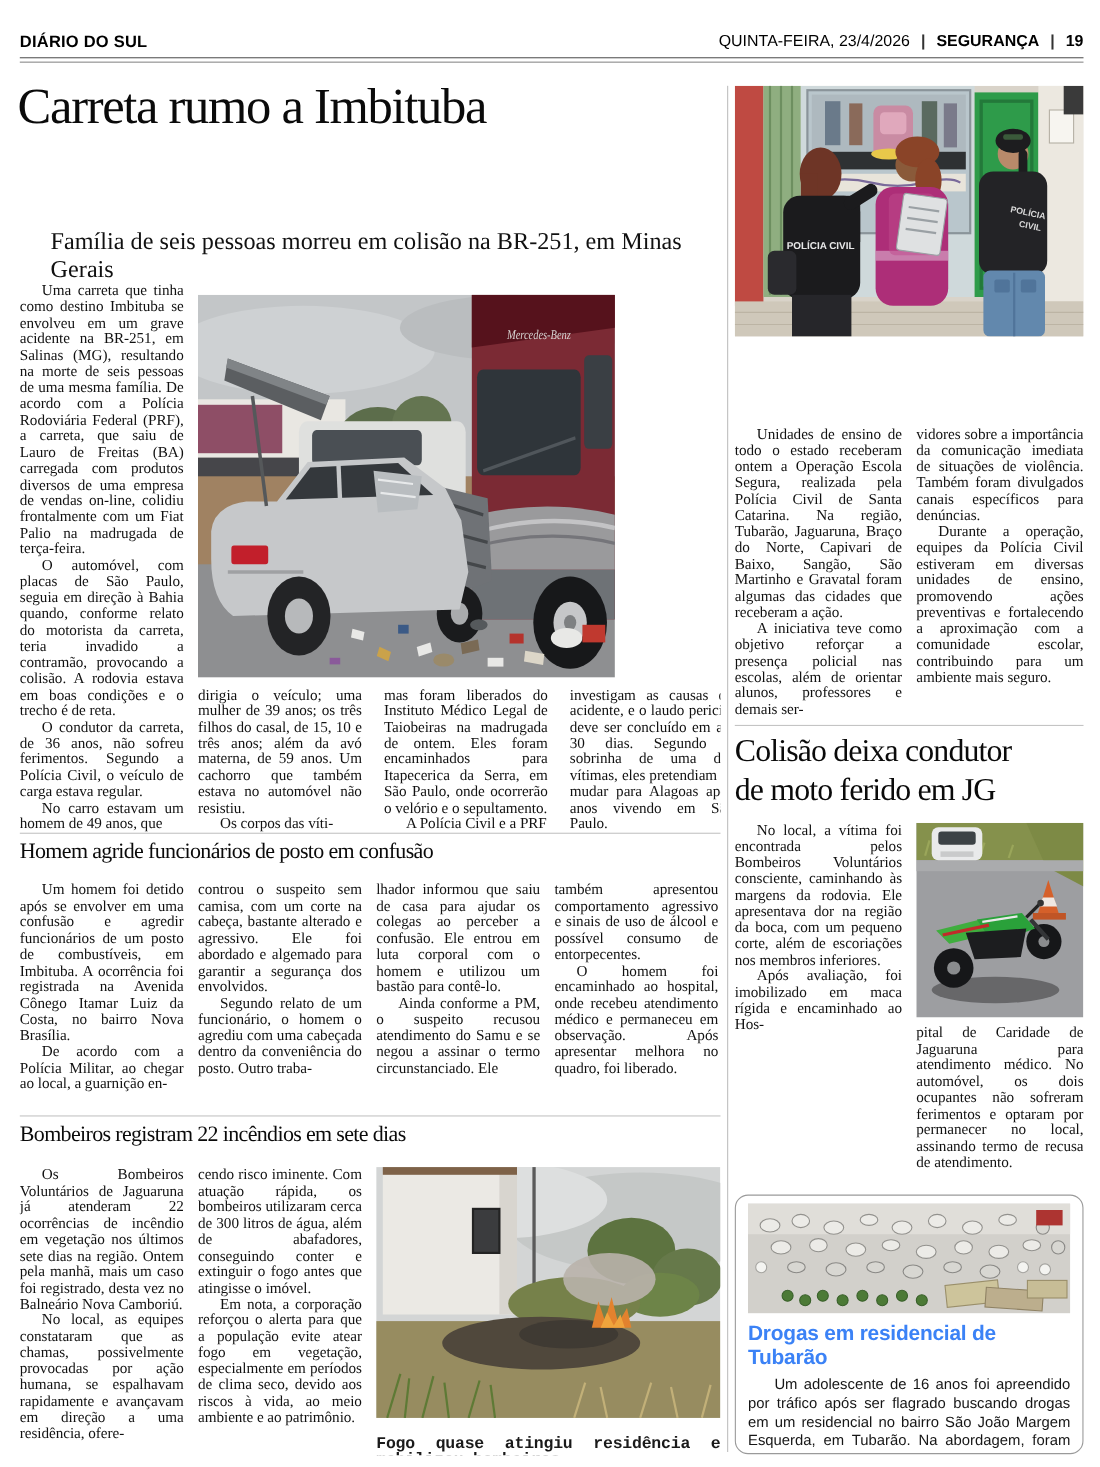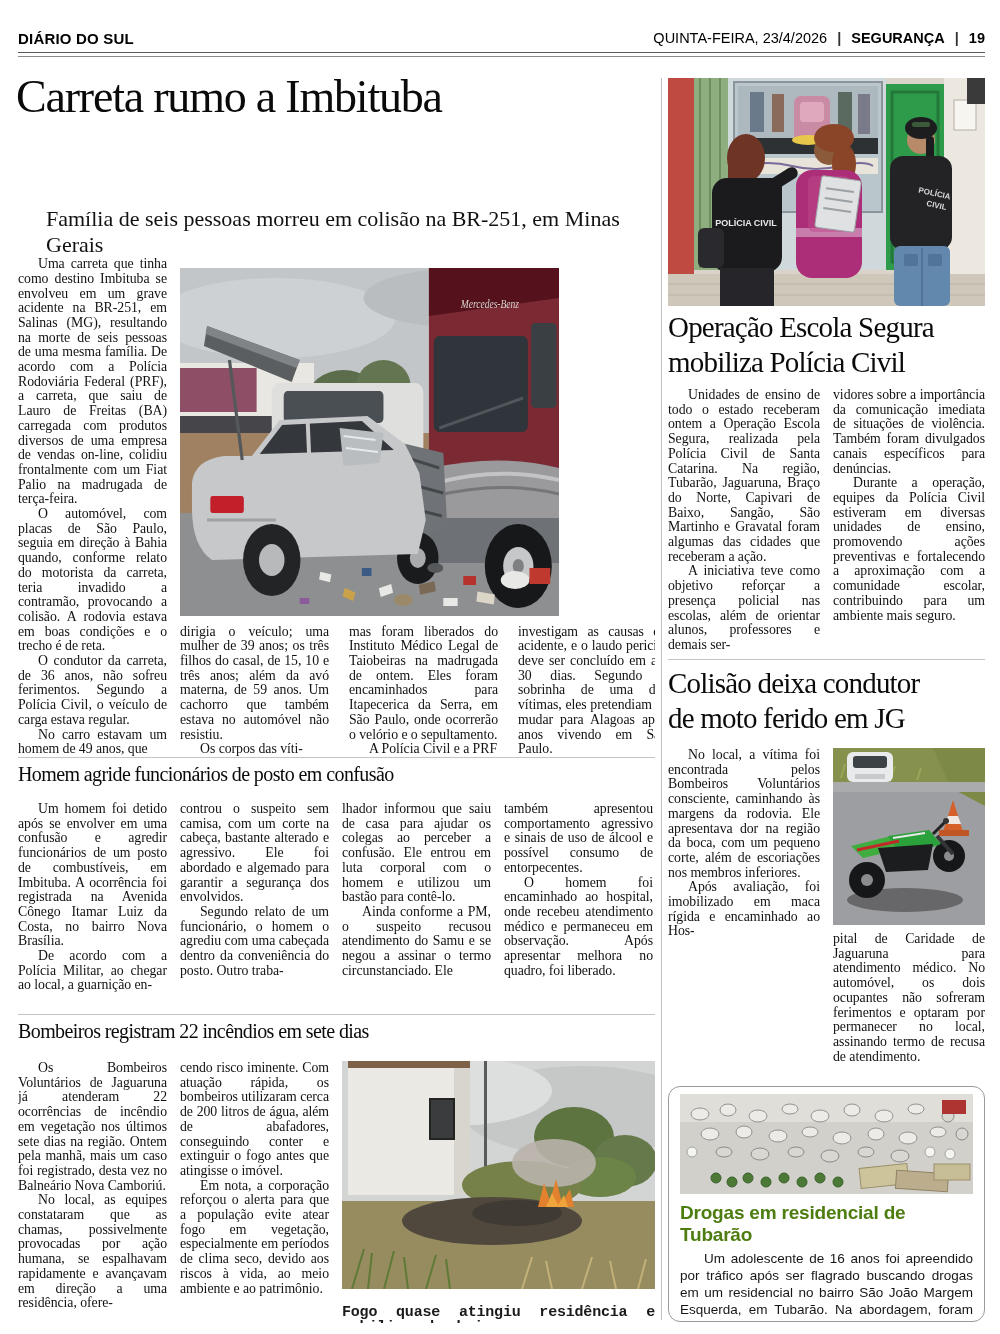--- a/index.html
+++ b/index.html
@@ -48,21 +48,21 @@
   .photo-school{position:absolute;left:668px;top:78px;width:317px;height:228px;}
   .body-escola{position:absolute;left:668px;top:388px;width:317px;height:266px;overflow:hidden;}
   .body-moto{position:absolute;left:668px;top:748px;width:317px;height:334px;overflow:hidden;}
   .moto-right{flex:0 0 152px;display:flex;flex-direction:column;}
   .photo-moto{width:152px;height:177px;margin-bottom:7px;}
 
   .box{position:absolute;left:668px;top:1086px;width:317px;height:236px;box-sizing:border-box;
        border:1.5px solid #9a9a9a;border-radius:12px;padding:7px 11px;overflow:hidden;}
   .photo-drugs{width:100%;height:100px;}
   .box-title{font-family:"Liberation Sans",sans-serif;font-weight:bold;font-size:19px;
-             color:#4d7c0f;margin:8px 0 4px 0;letter-spacing:-0.2px;}
+             color:#3b82f6;margin:8px 0 4px 0;letter-spacing:-0.2px;}
   .box-body{font-family:"Liberation Sans",sans-serif;font-size:13.5px;line-height:17px;
             text-align:justify;color:#161616;}
   .box-body p{margin:0;text-indent:24px;}
 </style>
 </head>
 <body>
 
 <div class="page">
 
   <div class="mast-left">DIÁRIO DO SUL</div>
@@ -199,21 +199,21 @@
 
   <div class="h-rule" style="left:18px;width:637px;top:1014px;"></div>
 
   <div class="hl hl-sec" style="top:1021px;">Bombeiros registram 22 incêndios em sete dias</div>
   <div class="body-bomb flexrow copy">
     <div class="col">
       <p class="ind">Os Bombeiros Voluntários de Jaguaruna já atenderam 22 ocorrências de incêndio em vegetação nos últimos sete dias na região. Ontem pela manhã, mais um caso foi registrado, desta vez no Balneário Nova Camboriú.</p>
       <p class="ind">No local, as equipes constataram que as chamas, possivelmente provocadas por ação humana, se espalhavam rapidamente e avançavam em direção a uma residência, ofere-</p>
     </div>
     <div class="col">
-      <p>cendo risco iminente. Com atuação rápida, os bombeiros utilizaram cerca de 200 litros de água, além de abafadores, conseguindo conter e extinguir o fogo antes que atingisse o imóvel.</p>
+      <p>cendo risco iminente. Com atuação rápida, os bombeiros utilizaram cerca de 300 litros de água, além de abafadores, conseguindo conter e extinguir o fogo antes que atingisse o imóvel.</p>
       <p class="ind">Em nota, a corporação reforçou o alerta para que a população evite atear fogo em vegetação, especialmente em períodos de clima seco, devido aos riscos à vida, ao meio ambiente e ao patrimônio.</p>
     </div>
     <div class="bomb-photo-col">
       <div class="photo-fire ph">
 
         <svg viewBox="0 0 313 228" preserveAspectRatio="none">
           <rect width="313" height="228" fill="#d3d5d5"></rect>
           <ellipse cx="240" cy="50" rx="120" ry="45" fill="#c5c8c7"></ellipse>
           <ellipse cx="110" cy="30" rx="100" ry="35" fill="#dddfdf"></ellipse>
           <rect x="6" y="4" width="122" height="130" fill="#ebe9e4"></rect>
@@ -318,24 +318,20 @@
       <rect x="222" y="78" width="62" height="94" rx="13" fill="#232326"></rect>
       <text x="266" y="118" text-anchor="middle" font-family="Liberation Sans, sans-serif" font-weight="bold" font-size="8" fill="#d8d8d8" transform="rotate(12 266 118)">POLÍCIA</text>
       <text x="268" y="130" text-anchor="middle" font-family="Liberation Sans, sans-serif" font-weight="bold" font-size="8" fill="#d8d8d8" transform="rotate(12 268 130)">CIVIL</text>
       <rect x="226" y="168" width="56" height="60" rx="6" fill="#6288ad"></rect>
       <line x1="254" y1="170" x2="254" y2="228" stroke="#50749a" stroke-width="2"></line>
       <rect x="236" y="176" width="14" height="12" rx="2" fill="#50749a"></rect>
         <rect x="260" y="176" width="14" height="12" rx="2" fill="#50749a"></rect>
     </svg>
   </div>
 
-  <div class="hl hl-right" style="top:310px;">
-    <div>Operação Escola Segura</div>
-    <div>mobiliza Polícia Civil</div>
-  </div>
   <div class="body-escola flexrow copy">
     <div class="rcol">
       <p class="ind">Unidades de ensino de todo o estado receberam ontem a Operação Escola Segura, realizada pela Polícia Civil de Santa Catarina. Na região, Tubarão, Jaguaruna, Braço do Norte, Capivari de Baixo, Sangão, São Martinho e Gravatal foram algumas das cidades que receberam a ação.</p>
       <p class="ind">A iniciativa teve como objetivo reforçar a presença policial nas escolas, além de orientar alunos, professores e demais ser-</p>
     </div>
     <div class="rcol">
       <p>vidores sobre a importância da comunicação imediata de situações de violência. Também foram divulgados canais específicos para denúncias.</p>
       <p class="ind">Durante a operação, equipes da Polícia Civil estiveram em diversas unidades de ensino, promovendo ações preventivas e fortalecendo a aproximação com a comunidade escolar, contribuindo para um ambiente mais seguro.</p>
     </div>
   </div>

